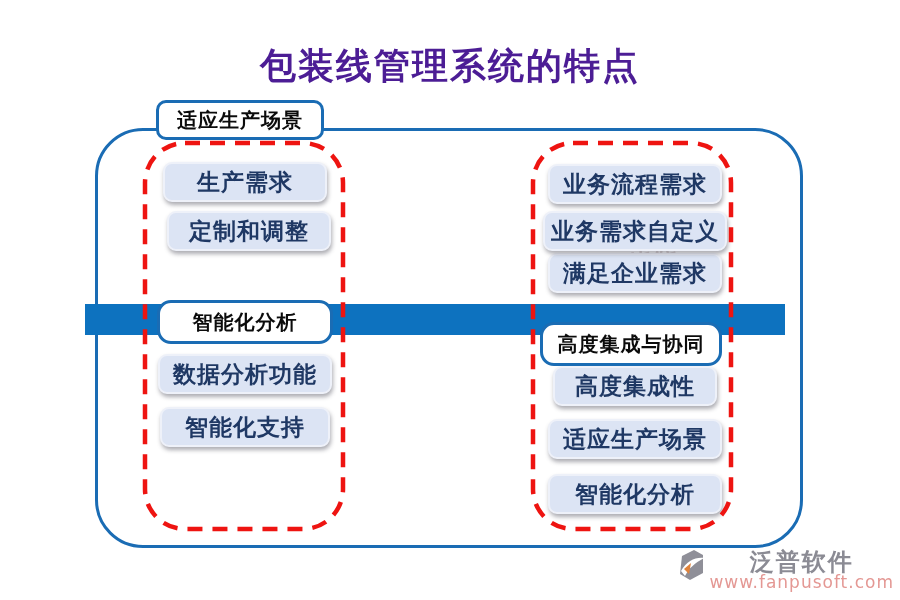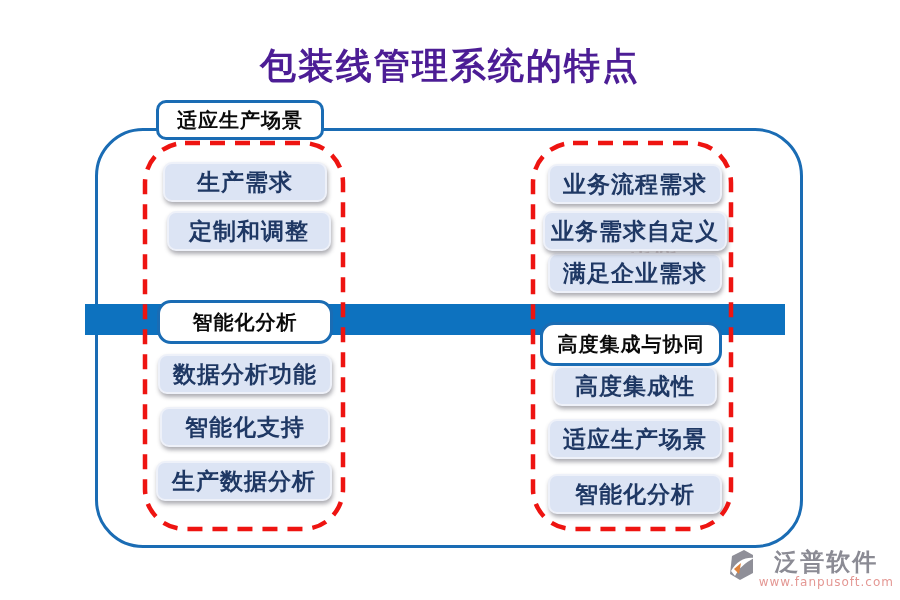--- a/index.html
+++ b/index.html
@@ -45,21 +45,21 @@
     font-size:22px;font-weight:bold;color:rgba(170,150,150,0.38);
     letter-spacing:3px;display:flex;align-items:center;gap:4px;
   }
   .wm-swoosh{color:rgba(140,150,165,0.40);font-size:26px;}
   .footer{
     position:absolute;right:6px;bottom:10px;z-index:6;
     display:flex;align-items:flex-start;gap:4px;
   }
   .brand-col{display:flex;flex-direction:column;align-items:center;}
   .brand-name{font-size:24px;font-weight:bold;color:#8b8b94;letter-spacing:2px;line-height:26px;}
-  .brand-url{font-size:12px;color:#e49894;letter-spacing:1px;line-height:15px;text-align:center;}
+  .brand-url{font-size:17px;color:#e49894;letter-spacing:1px;line-height:15px;text-align:center;}
 </style>
 </head>
 <body>
 
 <div class="canvas">
 
   <div class="title">包装线管理系统的特点</div>
 
   <div class="container"></div>
 
@@ -72,21 +72,20 @@
 
   <div class="hdr" style="left:156px;width:162px;">适应生产场景</div>
 
   <div class="mid" style="left:157px;width:170px;font-family:Liberation Serif, serif;">智能化分析</div>
   <div class="mid" style="left:540px;width:176px;margin-top:22px;">高度集成与协同</div>
 
   <div class="item" style="left:163px;top:162px;width:160px;">生产需求</div>
   <div class="item" style="left:167px;top:211px;width:160px;">定制和调整</div>
   <div class="item" style="left:158px;top:354px;width:170px;">数据分析功能</div>
   <div class="item" style="left:160px;top:407px;width:166px;">智能化支持</div>
-  <div class="item" style="left:156px;top:461px;width:172px;">生产数据分析</div>
 
   <div class="item" style="left:548px;top:164px;width:170px;">业务流程需求</div>
   <div class="item" style="left:548px;top:253px;width:170px;">满足企业需求</div>
   <div class="item" style="left:543px;top:211px;width:180px;">业务需求自定义</div>
   <div class="item" style="left:553px;top:366px;width:160px;">高度集成性</div>
   <div class="item" style="left:548px;top:419px;width:170px;">适应生产场景</div>
   <div class="item" style="left:548px;top:474px;width:170px;">智能化分析</div>
 
   <div class="watermark">
     <span class="wm-swoosh">◖</span>

